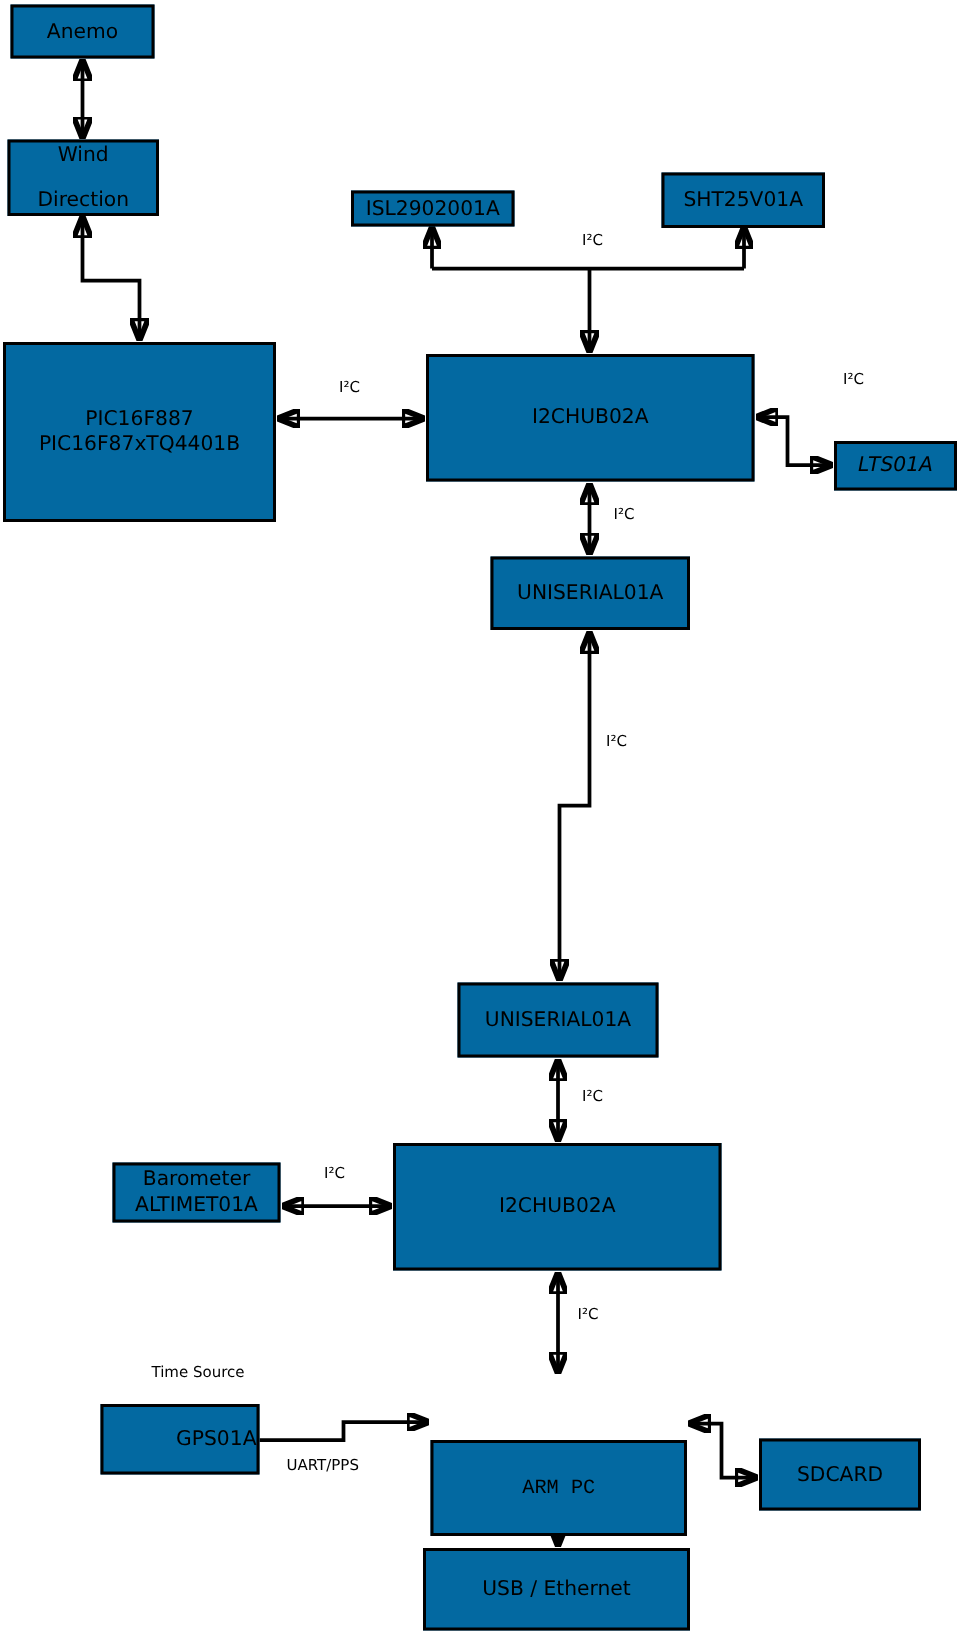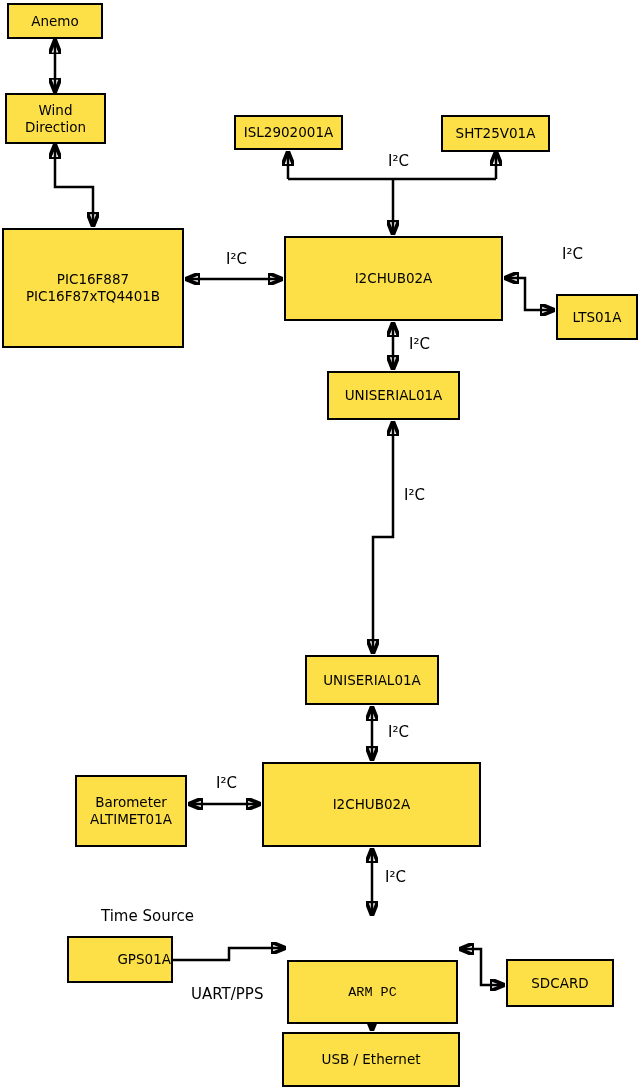--- a/index.html
+++ b/index.html
@@ -19,33 +19,33 @@
   }
   #edges path {
     fill: none;
     stroke: #000000;
     stroke-width: 2.5;
   }
   .box {
     position: absolute;
     box-sizing: border-box;
     border: 2.5px solid #000000;
-    background: #fde047;
+    background: #0369a1;
     display: flex;
     flex-direction: column;
     align-items: center;
     justify-content: center;
     text-align: center;
     font-size: 13.5px;
     line-height: 17px;
     white-space: nowrap;
   }
   .elabel {
     position: absolute;
-    font-size: 15px;
+    font-size: 10px;
     line-height: 16px;
     white-space: nowrap;
   }
 </style>
 </head>
 <body>
 
 <div id="canvas">
 
   <svg id="edges" viewBox="0 0 640 1089" xmlns="http://www.w3.org/2000/svg">
@@ -72,59 +72,59 @@
     <path d="M372,848.5 L372,915.5" marker-start="url(#ah)" marker-end="url(#ah)"></path>
     <path d="M173,960 L229,960 L229,948 L285.5,948" marker-end="url(#ah)"></path>
     <path d="M459.5,949 L481,949 L481,985 L504.5,985" marker-start="url(#ah)" marker-end="url(#ah)"></path>
     <path d="M372,982.5 L372,1030.5" marker-start="url(#ah)" marker-end="url(#ah)"></path>
   </svg>
 
   <div class="box" style="left:7px; top:3px; width:96px; height:36px;">
     <span>Anemo</span>
   </div>
 
-  <div class="box" style="left:5px; top:93px; width:101px; height:51px;">
+  <div class="box" style="left:5px; top:93px; width:101px; height:51px;justify-content:space-between;">
     <span>Wind</span>
     <span>Direction</span>
   </div>
 
   <div class="box" style="left:2px; top:228px; width:182px; height:120px;">
     <span>PIC16F887</span>
     <span>PIC16F87xTQ4401B</span>
   </div>
 
-  <div class="box" style="left:234px; top:115px; width:109px; height:35px;">
+  <div class="box" style="left:234px; top:127px; width:109px; height:24px;">
     <span>ISL2902001A</span>
   </div>
 
   <div class="box" style="left:441px; top:115px; width:109px; height:37px;">
     <span>SHT25V01A</span>
   </div>
 
   <div class="box" style="left:284px; top:236px; width:219px; height:85px;">
     <span>I2CHUB02A</span>
   </div>
 
-  <div class="box" style="left:556px; top:294px; width:82px; height:46px;">
+  <div class="box" style="left:556px; top:294px; width:82px; height:33px;font-style:italic;">
     <span>LTS01A</span>
   </div>
 
   <div class="box" style="left:327px; top:371px; width:133px; height:49px;">
     <span>UNISERIAL01A</span>
   </div>
 
   <div class="box" style="left:305px; top:655px; width:134px; height:50px;">
     <span>UNISERIAL01A</span>
   </div>
 
   <div class="box" style="left:262px; top:762px; width:219px; height:85px;">
     <span>I2CHUB02A</span>
   </div>
 
-  <div class="box" style="left:75px; top:775px; width:112px; height:72px;">
+  <div class="box" style="left:75px; top:775px; width:112px; height:40px;">
     <span>Barometer</span>
     <span>ALTIMET01A</span>
   </div>
 
   <div class="box" style="left:67px; top:936px; width:106px; height:47px;align-items:flex-end;">
     <span>GPS01A</span>
   </div>
 
   <div class="box" style="left:287px; top:960px; width:171px; height:64px;font-family:Liberation Mono, monospace;">
     <span>ARM PC</span>
@@ -140,15 +140,15 @@
 
   <div class="elabel" style="left:388px; top:153px;">I²C</div>
   <div class="elabel" style="left:226px; top:251px;">I²C</div>
   <div class="elabel" style="left:562px; top:246px;">I²C</div>
   <div class="elabel" style="left:409px; top:336px;">I²C</div>
   <div class="elabel" style="left:404px; top:487px;">I²C</div>
   <div class="elabel" style="left:388px; top:724px;">I²C</div>
   <div class="elabel" style="left:216px; top:775px;">I²C</div>
   <div class="elabel" style="left:385px; top:869px;">I²C</div>
   <div class="elabel" style="left:81px; top:908px;margin-left:20px;">Time Source</div>
-  <div class="elabel" style="left:191px; top:970px;margin-top:16px;">UART/PPS</div>
+  <div class="elabel" style="left:191px; top:970px;">UART/PPS</div>
 
 </div>
 
 </body></html>

